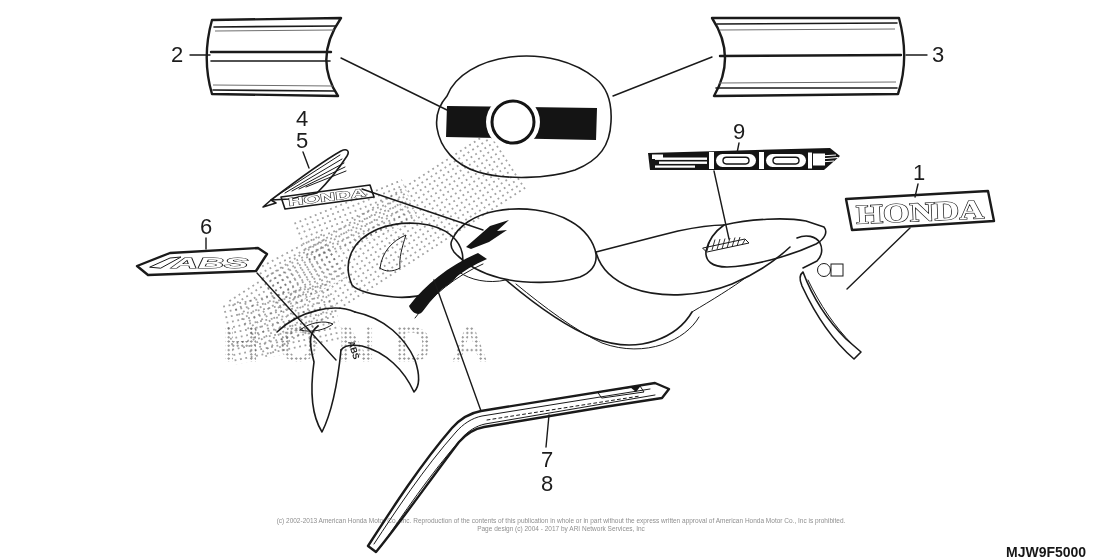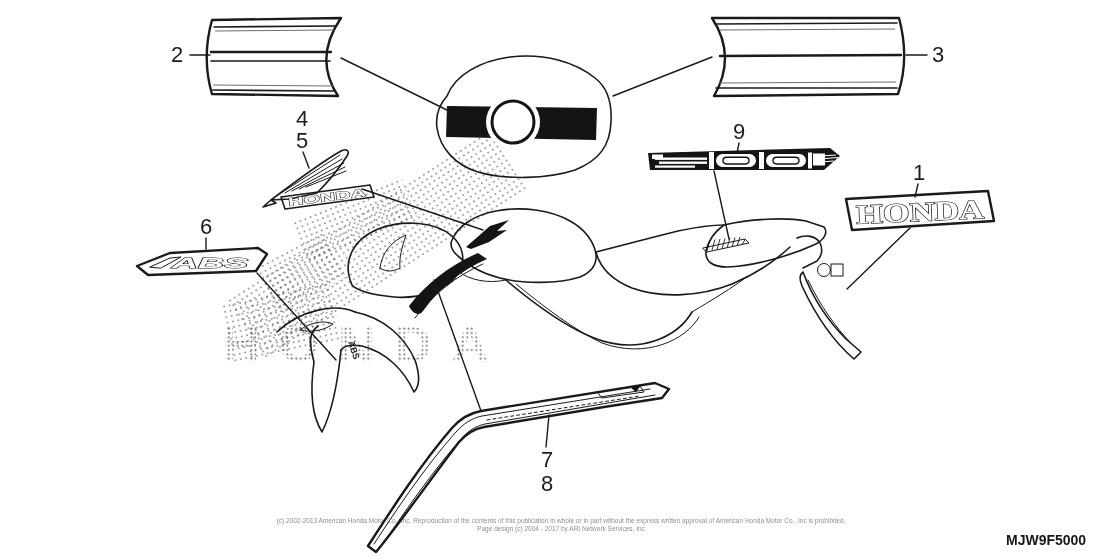--- a/index.html
+++ b/index.html
@@ -15,21 +15,21 @@
   #wm-honda{position:absolute;left:222px;top:318px;height:60px;
             font-weight:700;font-size:52px;letter-spacing:19px;line-height:56px;
             transform:scaleY(.95);transform-origin:left top;
             color:transparent;
             background-image:radial-gradient(circle,#3d3d3d 1px,transparent 1.3px);
             background-size:4.5px 4.5px;
             -webkit-background-clip:text;background-clip:text;opacity:.55;}
   
   #copyright{position:absolute;left:256px;top:517px;width:610px;text-align:center;
              font-size:6.5px;line-height:8px;color:#8f8f8f;}
-  #diagram-code{position:absolute;left:1006px;top:532px;font-size:14px;font-weight:700;color:#161616;}
+  #diagram-code{position:absolute;left:1006px;top:544px;font-size:14px;font-weight:700;color:#161616;}
   
   #art{position:absolute;left:0;top:0;}
   .ln{fill:none;stroke:#1a1a1a;stroke-width:1.6;stroke-linecap:round;stroke-linejoin:round;}
   .ln2{fill:none;stroke:#1a1a1a;stroke-width:2.4;stroke-linecap:round;stroke-linejoin:round;}
   .thin{fill:none;stroke:#1a1a1a;stroke-width:1;stroke-linecap:round;}
   .gray{fill:none;stroke:#6e6e6e;stroke-width:1;}
   .leader{fill:none;stroke:#1a1a1a;stroke-width:1.4;stroke-linecap:round;}
   .blk{fill:#141414;stroke:none;}
   .num{font-family:"Liberation Sans",sans-serif;font-size:22px;fill:#1c1c1c;text-anchor:middle;}
   .outline-txt{fill:#fff;stroke:#141414;paint-order:stroke;}

